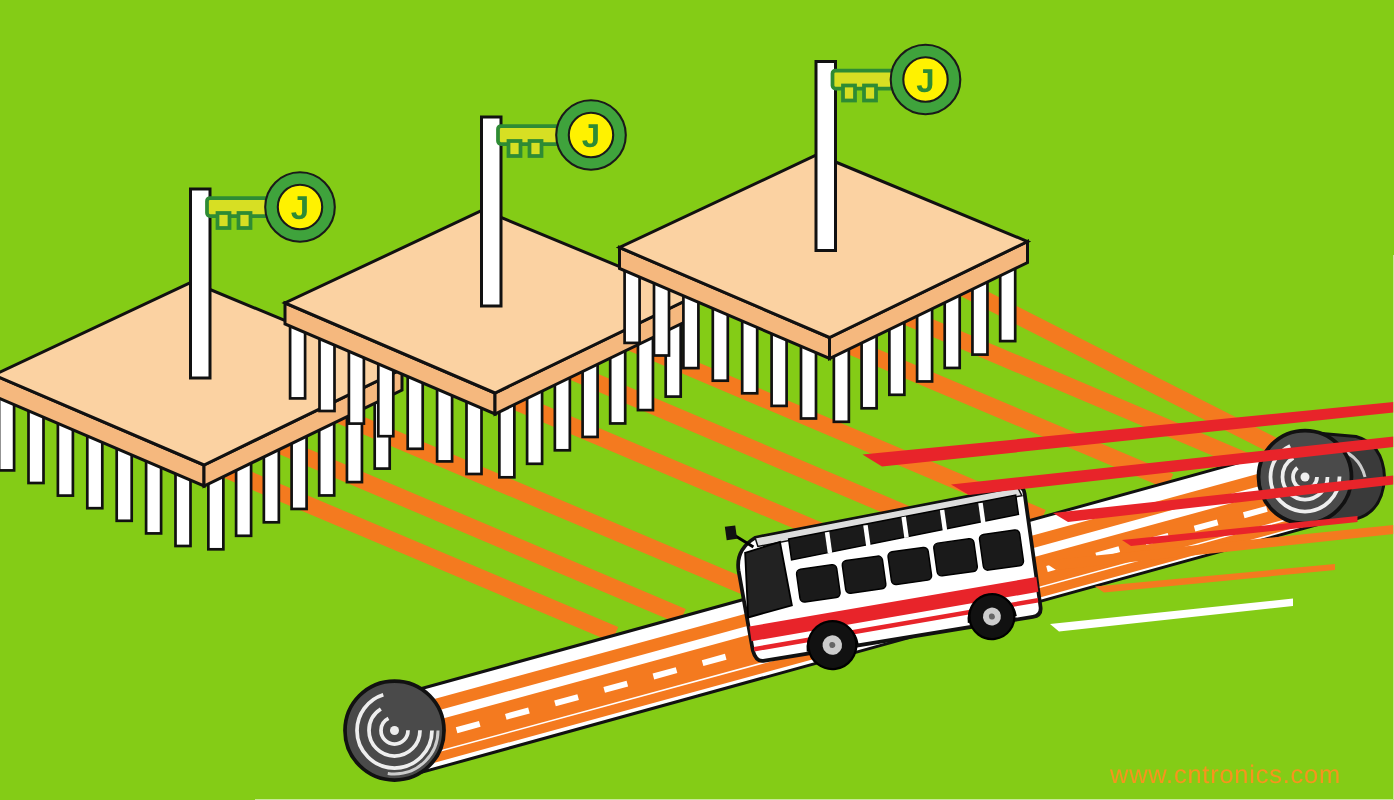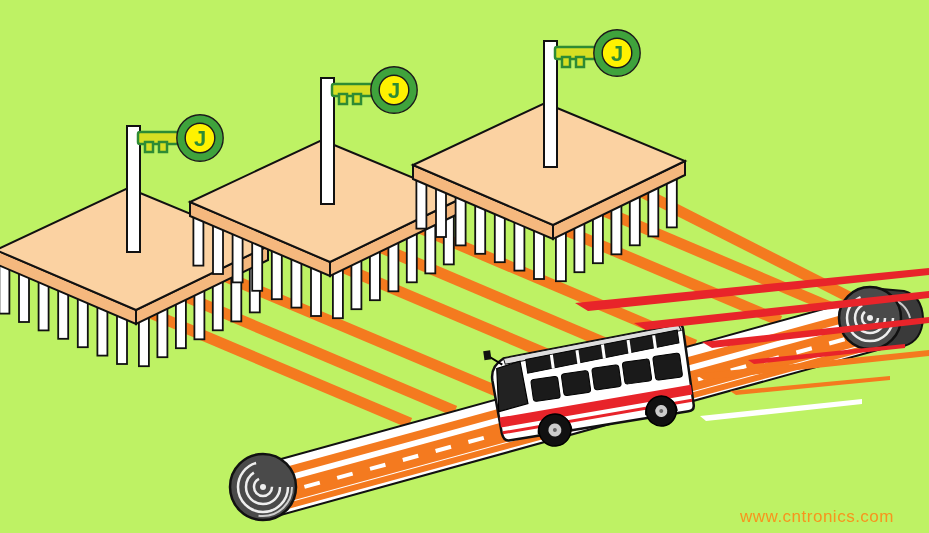--- a/index.html
+++ b/index.html
@@ -1,17 +1,17 @@
 <!DOCTYPE html>
 <html><head>
 <meta charset="utf-8">
 <style>
   html, body { margin: 0; padding: 0; background: #ffffff; }
   .canvas-wrap {
-    width: 929px; height: 533px; position: relative; background: #bef264;
+    width: 929px; height: 533px; position: relative; background: #84cc16;
     overflow: hidden; font-family: "Liberation Sans", sans-serif;
   }
   svg { display: block; }
   .chip-top   { fill: #FBD2A2; stroke: #111111; stroke-width: 2; }
   .chip-side  { fill: #F5B87E; stroke: #111111; stroke-width: 2; }
   .chip-pin   { fill: #ffffff; stroke: #111111; stroke-width: 1.8; }
   .pole       { fill: #ffffff; stroke: #111111; stroke-width: 2; }
   .key-shaft  { fill: #D7DF23; stroke: #2E8B34; stroke-width: 2.5; }
   .key-outer  { fill: #FFF200; stroke: #3FA33C; stroke-width: 8; }
   .key-edge   { fill: none; stroke: #1a1a1a; stroke-width: 1.4; }

